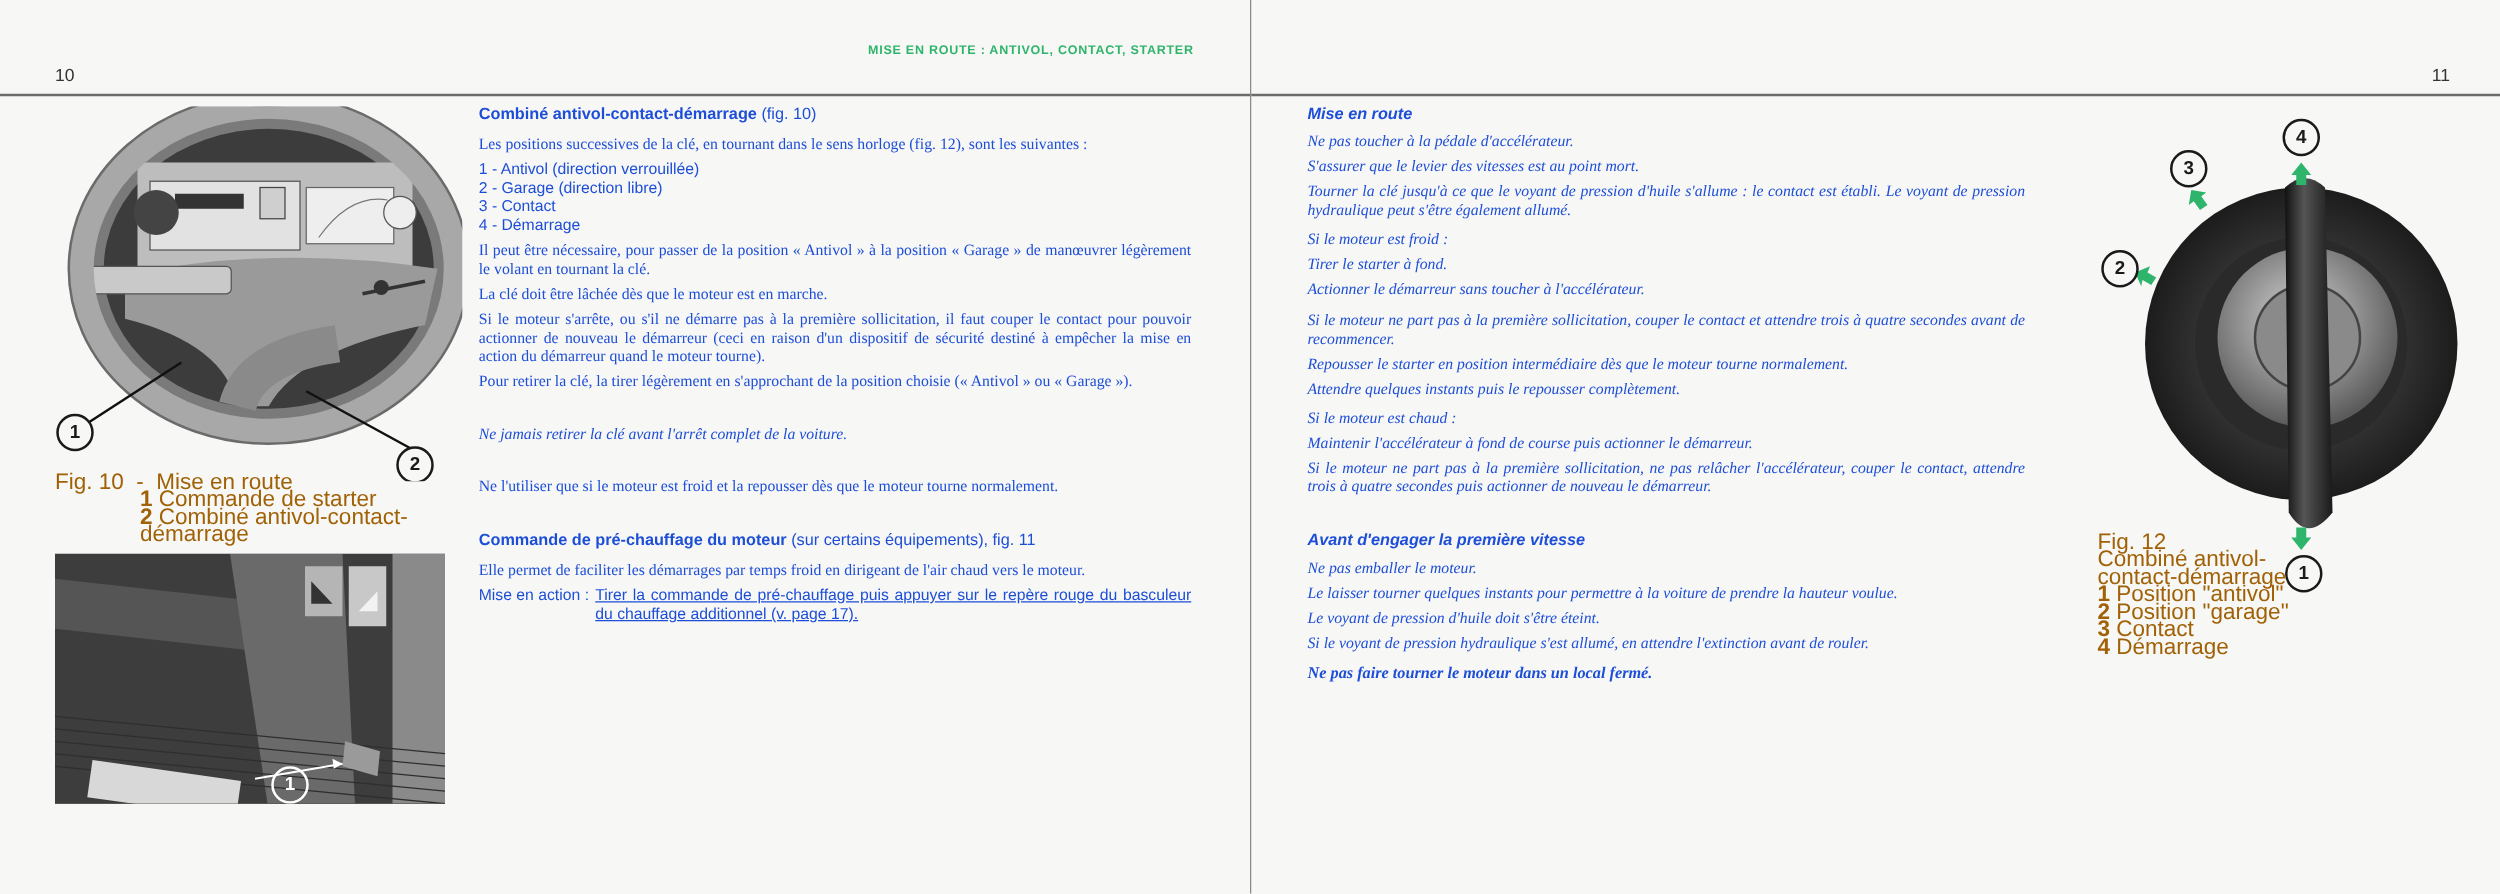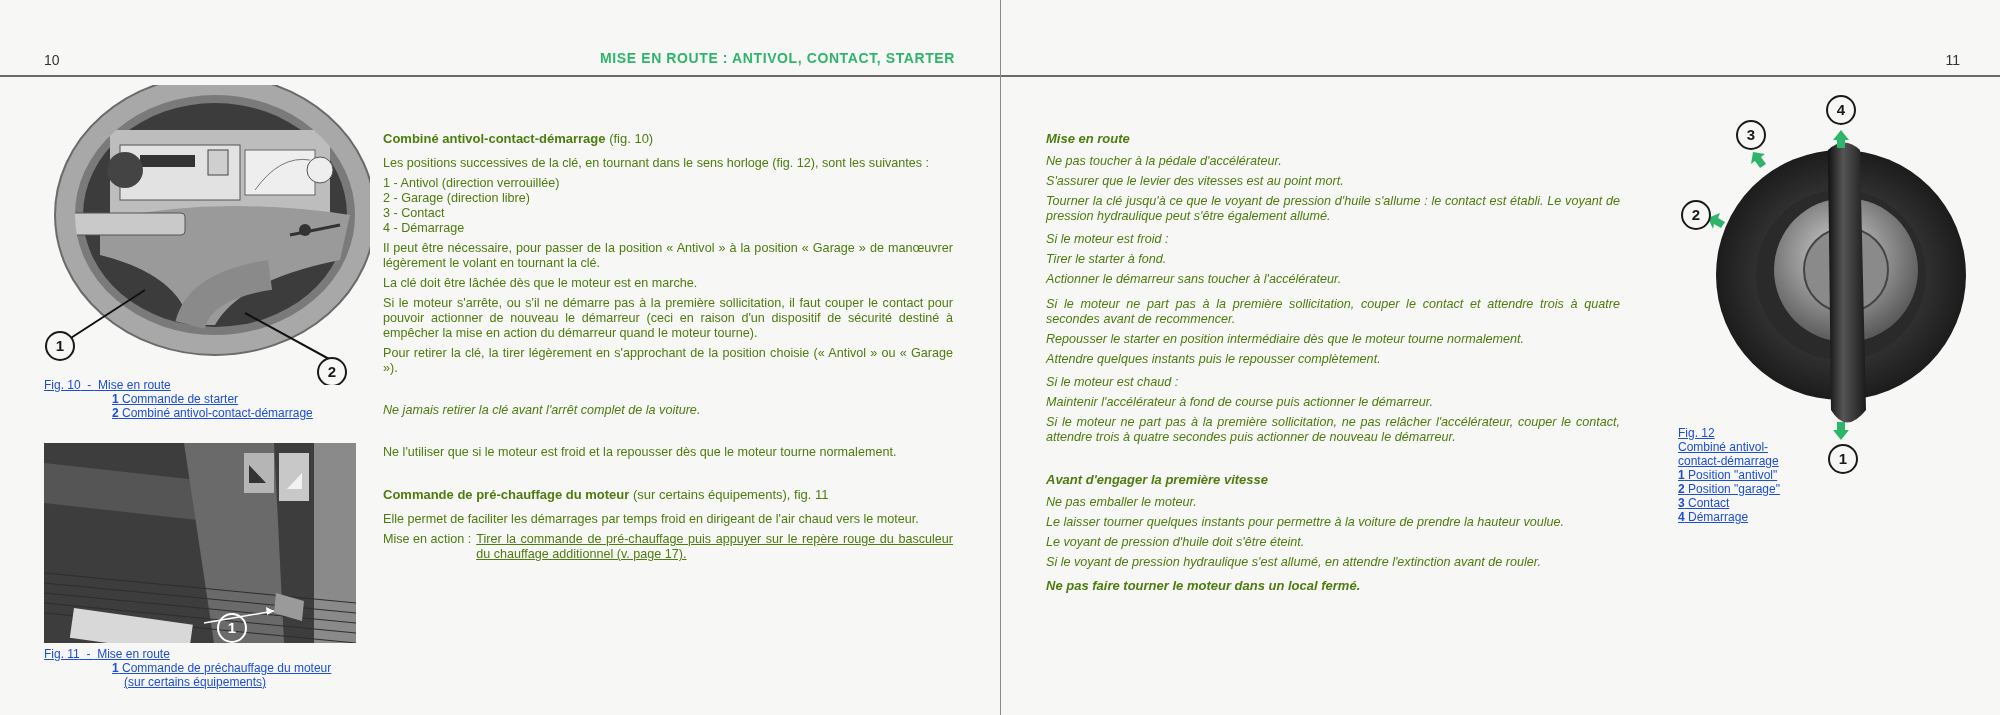--- a/index.html
+++ b/index.html
@@ -9,41 +9,41 @@
     font-family: "Liberation Sans", sans-serif;
     color: #2a2a2a;
   }
   .page { position: absolute; top: 0; height: 589px; }
   .page-left { left: 0; width: 1000px; }
   .page-right { left: 1001px; width: 999px; }
   .spine { position: absolute; left: 1000px; top: 0; width: 1px; height: 715px; background: #8a8a8a; }
   .page-num { position: absolute; top: 52px; font-size: 14px; color: #333; }
   .rule { position: absolute; top: 75px; height: 2px; background: #6b6b6b; }
   .running-head {
-    position: absolute; top: 50px; right: 45px;
-    font-size: 14px; font-weight: bold; letter-spacing: 0.6px; color: #2fb56b;
+    position: absolute; top: 35px; right: 45px;
+    font-size: 10px; font-weight: bold; letter-spacing: 0.6px; color: #2fb56b;
   }
-  .text { position: absolute; font-size: 12.6px; line-height: 15px; color: #4d7c0f; margin-top: 48px; }
-  .text p { margin: 0 0 5px 0; text-align: justify; }
+  .text { position: absolute; font-size: 12.6px; line-height: 15px; color: #1d4ed8; }
+  .text p { margin: 0 0 5px 0; text-align: justify; font-family: Liberation Serif, serif; }
   .text h3 { margin: 0 0 10px 0; font-size: 13px; font-weight: bold; }
   .text h3 .sub { font-weight: normal; }
   .text .gap { height: 22px; }
   .text .ital { font-style: italic; }
   .list { margin: 0 0 5px 0; padding: 0; list-style: none; }
   .list li { margin: 0; }
   .mise-action { display: flex; margin-bottom: 5px; }
   .mise-action .lbl { white-space: nowrap; padding-right: 5px; }
   .mise-action .body { text-align: justify; text-decoration: underline; }
   .right-text { font-style: italic; }
   .right-text h3 { font-style: italic; font-size: 13px; margin-bottom: 8px; }
   .right-text p { margin-bottom: 5px; }
   .right-text .bold-warn { font-weight: bold; font-size: 13px; margin-top: 8px; }
 
   .figure { position: absolute; overflow: hidden; }
-  .caption { position: absolute; font-size: 12px; line-height: 14px; color: #1d4ed8; text-decoration: underline; }
+  .caption { position: absolute; font-size: 18px; line-height: 14px; color: #a16207; }
   .caption .cap-item { padding-left: 68px; }
   .caption .cap-item b { font-weight: bold; }
   .callout {
     position: absolute; width: 26px; height: 26px; border-radius: 50%;
     border: 2px solid #1a1a1a; background: #f7f7f5;
     font-weight: bold; font-size: 15px; text-align: center; line-height: 26px;
     color: #1a1a1a;
   }
 </style>
 </head>
@@ -112,29 +112,20 @@
         <line x1="0" y1="160" x2="312" y2="190"></line>
         <line x1="0" y1="170" x2="312" y2="200"></line>
       </g>
       <polygon points="232,150 260,158 258,178 230,170" fill="#9a9a9a"></polygon>
       <rect x="30" y="165" width="120" height="30" fill="#d8d8d8" transform="rotate(8 30 165)"></rect>
       <line x1="160" y1="180" x2="230" y2="168" stroke="#fff" stroke-width="1.5"></line>
       <polygon points="230,168 222,164 223,172" fill="#fff"></polygon>
     </svg>
     <div class="callout" style="left:173px; top:170px; background:transparent; border-color:#fff; color:#fff;">1</div>
   </div>
-  <div class="caption" style="left:44px; top:647px; width:330px;">
-    <div>
-      <span>Fig. 11</span>
-      <span>&nbsp;-&nbsp;</span>
-      <span>Mise en route</span>
-    </div>
-    <div class="cap-item"><b>1</b> <span>Commande de préchauffage du moteur</span></div>
-    <div class="cap-item" style="padding-left:80px;">(sur  certains équipements)</div>
-  </div>
 
   <div class="text" style="left:383px; top:83px; width:570px;">
     <h3>
       <span>Combiné antivol-contact-démarrage</span>
       <span class="sub">(fig. 10)</span>
     </h3>
     <p>Les positions successives de la clé, en tournant dans le sens horloge (fig. 12), sont les suivantes :</p>
     <ul class="list">
       <li>1 - Antivol (direction verrouillée)</li>
       <li>2 - Garage (direction libre)</li>

